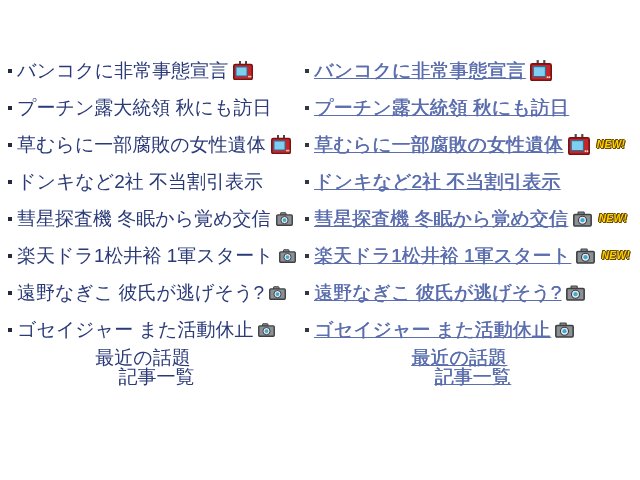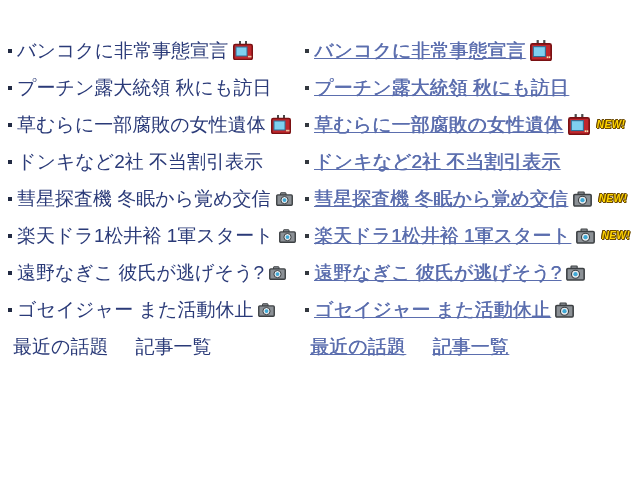--- a/index.html
+++ b/index.html
@@ -5,21 +5,21 @@
   html, body {
     margin: 0; padding: 0;
     width: 640px; height: 480px;
     background: #ffffff;
     overflow: hidden;
     font-family: "Liberation Sans", "DejaVu Sans", sans-serif;
   }
   .page { position: relative; width: 640px; height: 480px; }
   ul.col {
     position: absolute;
-    top: 32px;
+    top: 52px;
     margin: 0; padding: 0;
     list-style: none;
   }
   .col-left  { left: 8px;   width: 292px; }
   .col-right { left: 305px; width: 330px; }
   li.row {
     height: 37px;
     display: flex;
     align-items: center;
     white-space: nowrap;
@@ -49,21 +49,21 @@
     font-size: 10px;
     font-weight: bold;
     font-style: italic;
     letter-spacing: 0.5px;
     color: var(--new-fill);
     text-shadow:
       -1px 0 var(--new-outline), 1px 0 var(--new-outline),
       0 -1px var(--new-outline), 0 1px var(--new-outline),
       1px 1px var(--new-outline), -1px -1px var(--new-outline);
   }
-  li.footer-row { padding-left: 5px; }
+  li.footer-row { padding-left: 5px; flex-direction: column; }
   li.footer-row a.footlink:first-of-type { margin-right: 27px; }
 </style>
 </head>
 <body style="background: rgb(255, 255, 255);">
 
 <div class="page">
   <ul class="col col-left" id="col-left">
       <li class="row">
         <span class="bullet" style="background: rgb(34, 43, 68);"></span>
         <a class="headline">バンコクに非常事態宣言</a>

